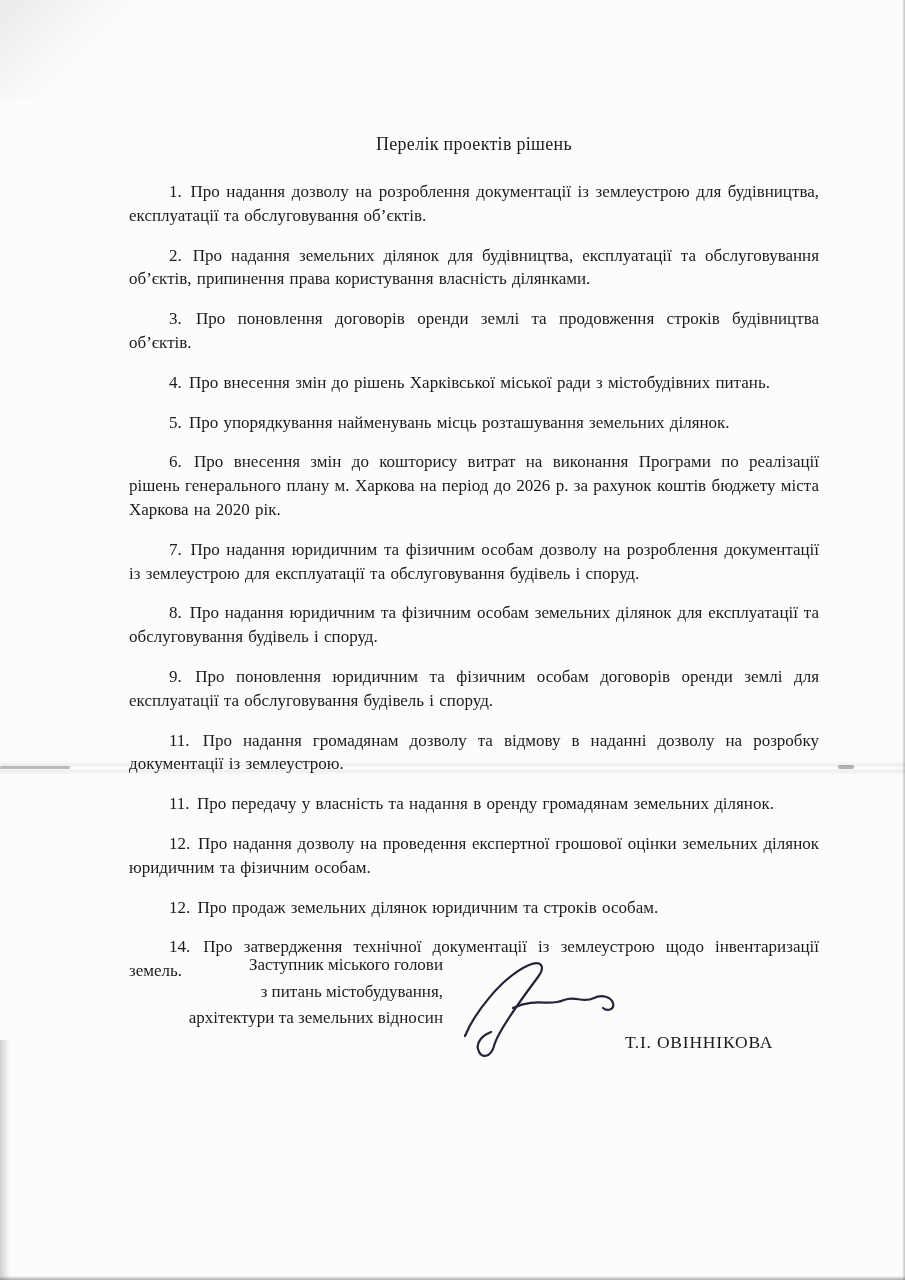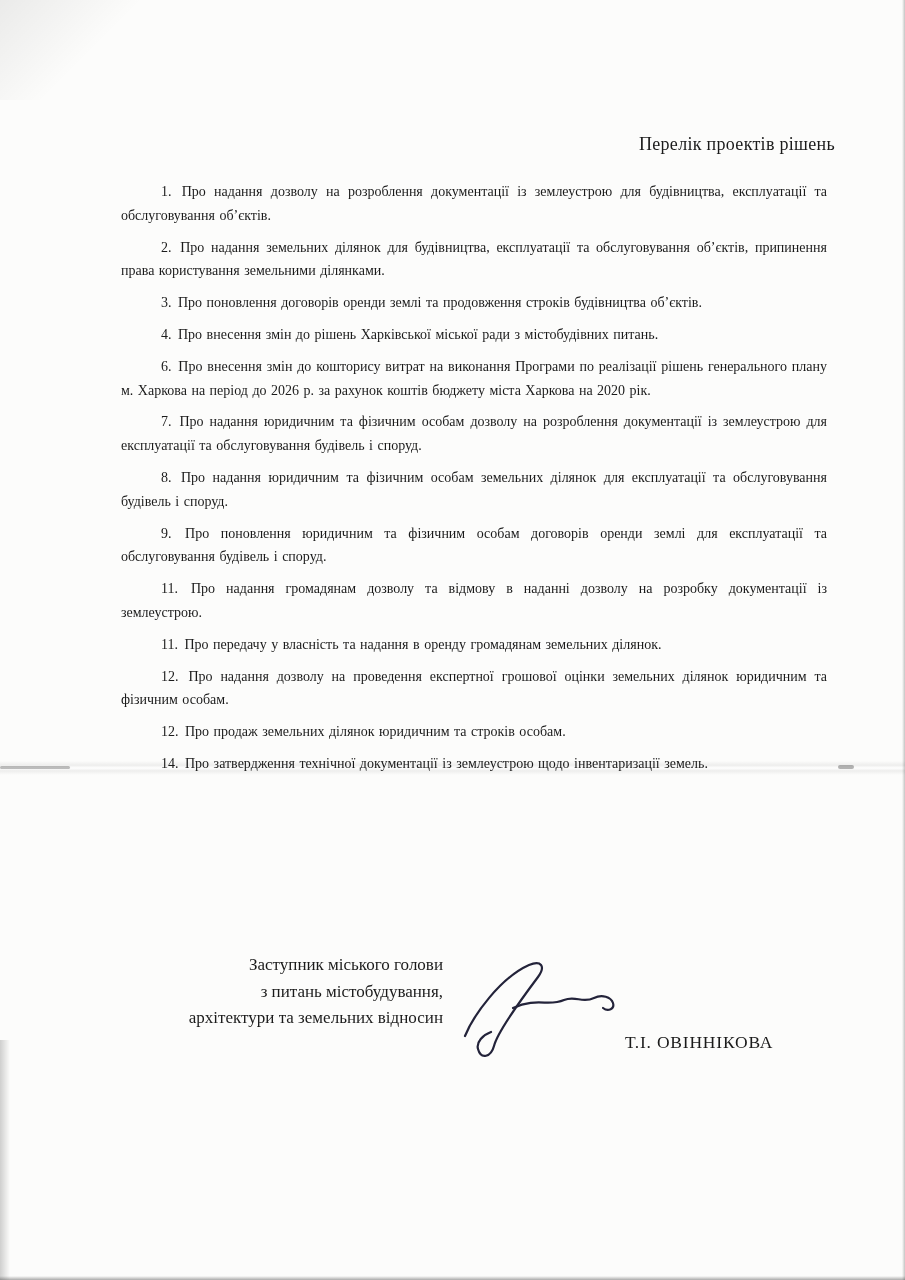--- a/index.html
+++ b/index.html
@@ -58,26 +58,26 @@
     position: absolute;
     left: 113px;
     top: 132px;
     width: 722px;
   }
   .doc-title {
     margin: 0 0 24px 0;
     font-size: 18px;
     line-height: 24px;
     font-weight: normal;
-    text-align: right;
+    text-align: center;
     letter-spacing: 0.3px;
   }
   p.item {
-    margin: 8px;
-    font-size: 14px;
+    margin: 16px;
+    font-size: 17px;
     line-height: 23.8px;
     text-align: justify;
     text-indent: 40px;
     word-spacing: 1px;
   }
   p.item .num {
     padding-right: 2px;
   }
   
   .sign-block {
@@ -116,23 +116,24 @@
   <div class="streak-mark-left"></div>
   <div class="streak-mark-right"></div>
   <div class="smudge-bottomleft"></div>
   <div class="edge-right"></div>
   <div class="edge-bottom"></div>
 
   <div class="content">
     <h1 class="doc-title">Перелік проектів рішень</h1>
 
     <p class="item"><span class="num">1.</span> <span>Про надання дозволу на розроблення документації із землеустрою для будівництва, експлуатації та обслуговування об’єктів.</span></p>
-    <p class="item"><span class="num">2.</span> <span>Про надання земельних ділянок для будівництва, експлуатації та обслуговування об’єктів, припинення права користування земельними ділянками.</span></p>
+    <p class="item"><span class="num">2.</span> <span>Про надання земельних ділянок для будівництва, експлуатації та обслуговування об’єктів, припинення права користування власність ділянками.</span></p>
     <p class="item"><span class="num">3.</span> <span>Про поновлення договорів оренди землі та продовження строків будівництва об’єктів.</span></p>
     <p class="item"><span class="num">4.</span> <span>Про внесення змін до рішень Харківської міської ради з містобудівних питань.</span></p>
+    <p class="item"><span class="num">5.</span> <span>Про упорядкування найменувань місць розташування земельних ділянок.</span></p>
     <p class="item"><span class="num">6.</span> <span>Про внесення змін до кошторису витрат на виконання Програми по реалізації рішень генерального плану м. Харкова на період до 2026 р. за рахунок коштів бюджету міста Харкова на 2020 рік.</span></p>
     <p class="item"><span class="num">7.</span> <span>Про надання юридичним та фізичним особам дозволу на розроблення документації із землеустрою для експлуатації та обслуговування будівель і споруд.</span></p>
     <p class="item"><span class="num">8.</span> <span>Про надання юридичним та фізичним особам земельних ділянок для експлуатації та обслуговування будівель і споруд.</span></p>
     <p class="item"><span class="num">9.</span> <span>Про поновлення юридичним та фізичним особам договорів оренди землі для експлуатації та обслуговування будівель і споруд.</span></p>
     <p class="item"><span class="num">11.</span> <span>Про надання громадянам дозволу та відмову в наданні дозволу на розробку документації із землеустрою.</span></p>
     <p class="item"><span class="num">11.</span> <span>Про передачу у власність та надання в оренду громадянам земельних ділянок.</span></p>
     <p class="item"><span class="num">12.</span> <span>Про надання дозволу на проведення експертної грошової оцінки земельних ділянок юридичним та фізичним особам.</span></p>
     <p class="item"><span class="num">12.</span> <span>Про продаж земельних ділянок юридичним та строків особам.</span></p>
     <p class="item"><span class="num">14.</span> <span>Про затвердження технічної документації із землеустрою щодо інвентаризації земель.</span></p>
   </div>

